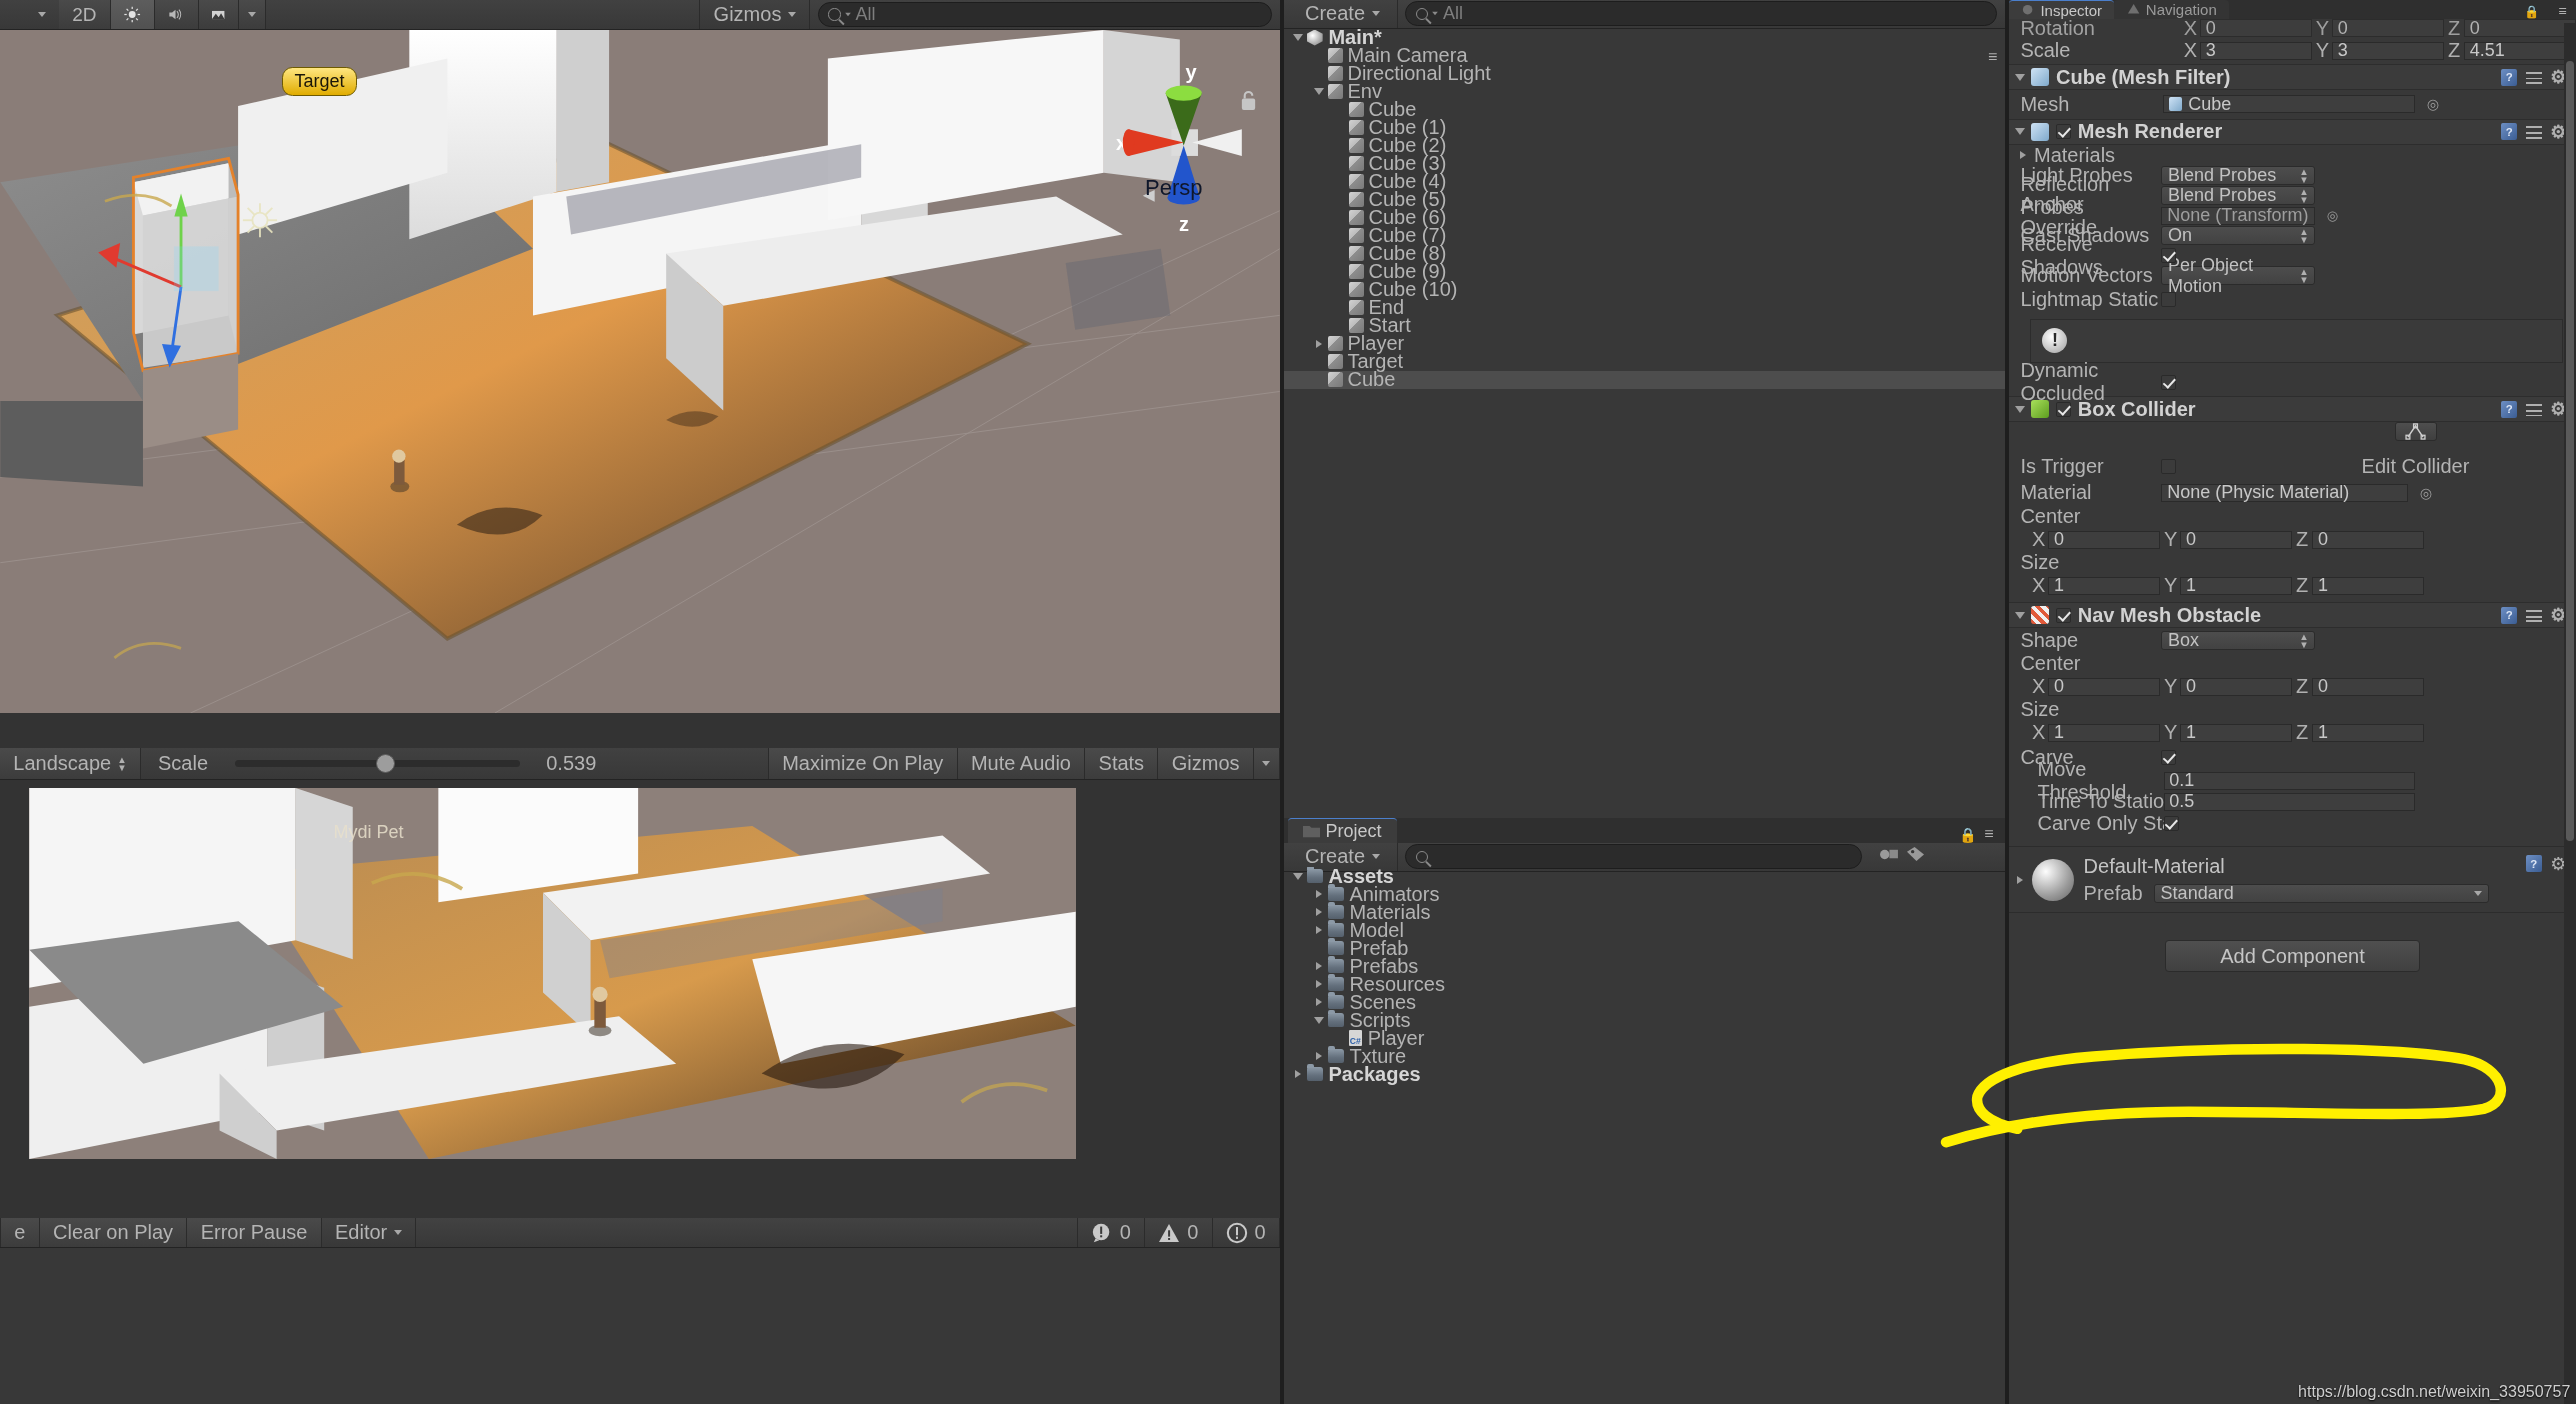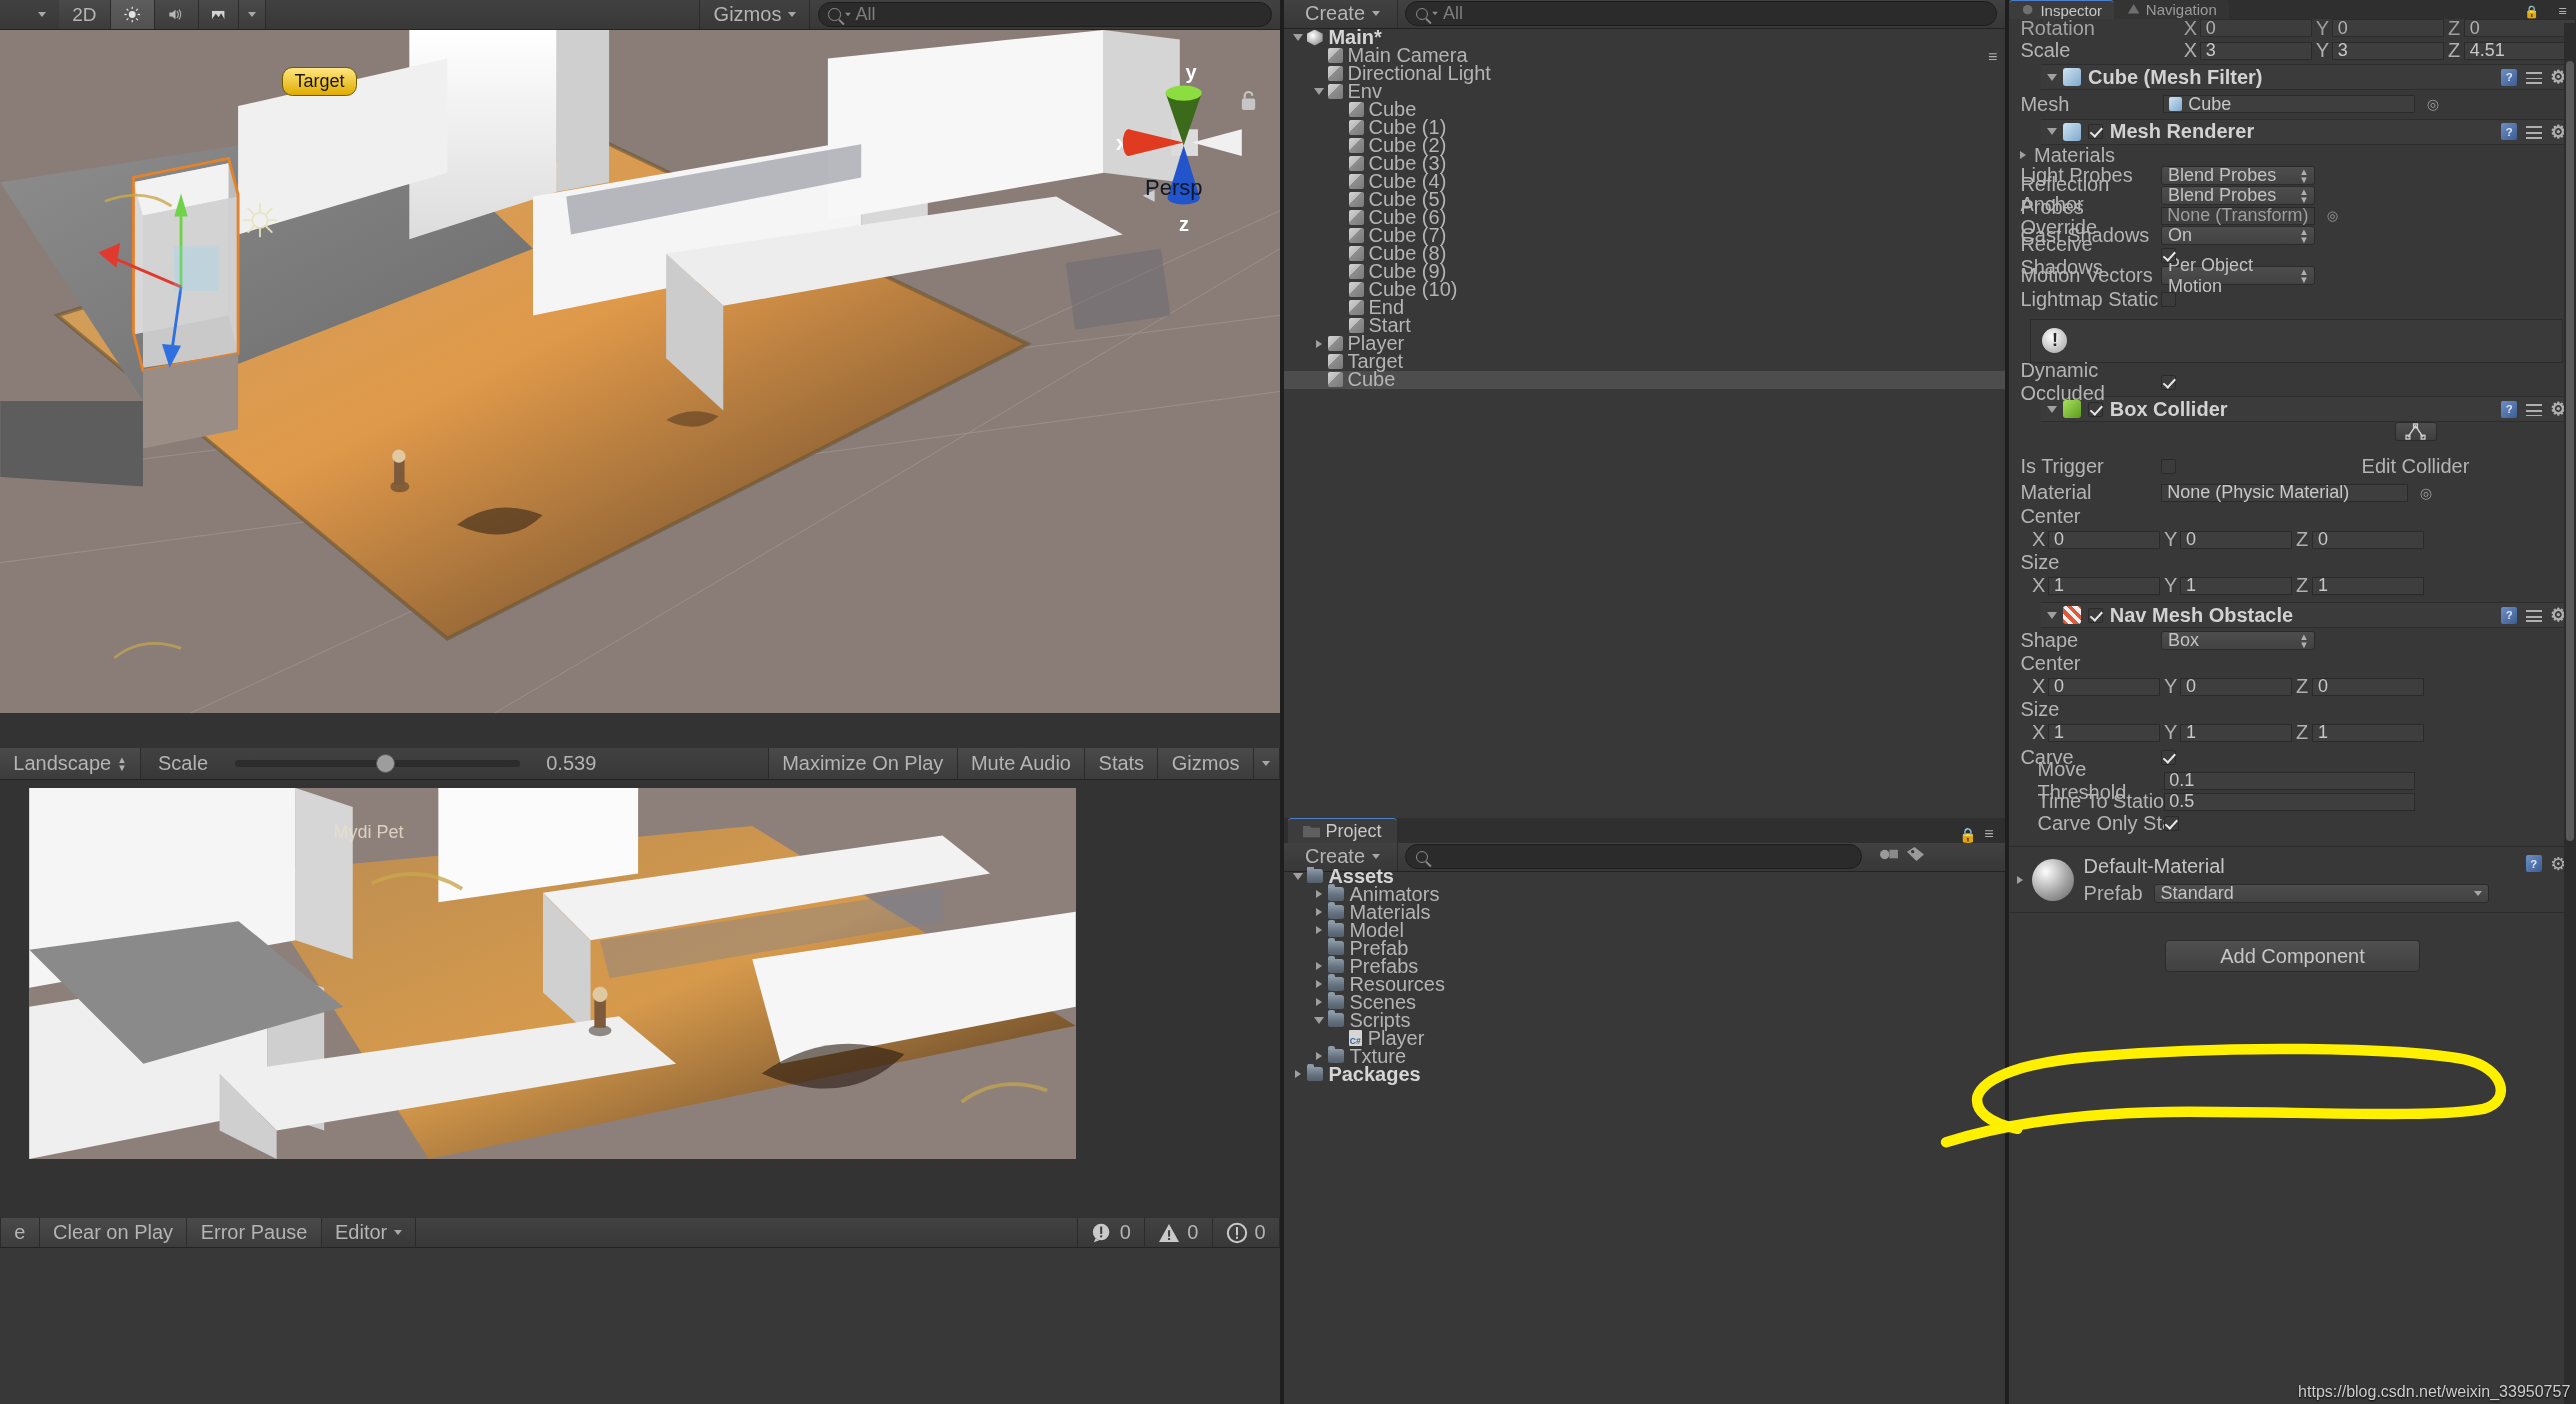--- a/index.html
+++ b/index.html
@@ -89,21 +89,21 @@
     width:15px;height:15px;background:#3b3b3b;border:1px solid #2a2a2a;border-radius:1.9px;
     position:relative; flex:none;
   }
   .chk.on::after{
     content:"";position:absolute;left:3.8px;top:0px;width:4.8px;height:9.5px;
     border:solid #e8e8e8;border-width:0 2.4px 2.4px 0;transform:rotate(42deg);
   }
   .comp-header{
     display:flex;align-items:center;gap:6.7px;height:26px;padding-left:5.7px;
     background:#3b3b3b;border-top:1px solid #2d2d2d;border-bottom:1px solid #2d2d2d;
-    font-weight:bold;color:#d2d2d2;margin-left:32px;
+    font-weight:bold;color:#d2d2d2;
   }
   .hicon{
     width:18px;height:18px;border-radius:2.9px;flex:none;
     background:linear-gradient(135deg,#cfe3f5,#7fa9cb);
   }
   .hicon.green{background:linear-gradient(135deg,#a8e05b,#5d9c1f);}
   .hicon.nav{background:repeating-linear-gradient(45deg,#e05a3a 0 3.8px,#f0f0f0 3.8px 7.6px);}
   .rbtns{ margin-left:auto; display:flex; align-items:center; gap:8.6px; padding-right:9.5px;}
   .bookico{
     width:16px;height:17px;background:linear-gradient(135deg,#6d8fc4,#3b5d93);

